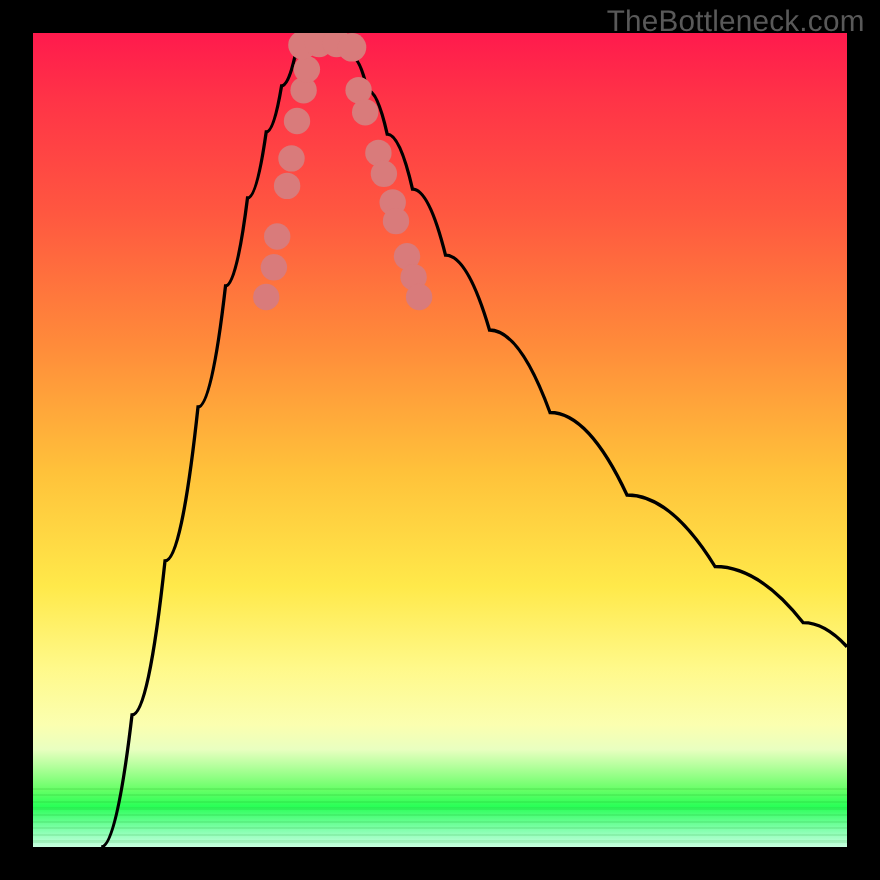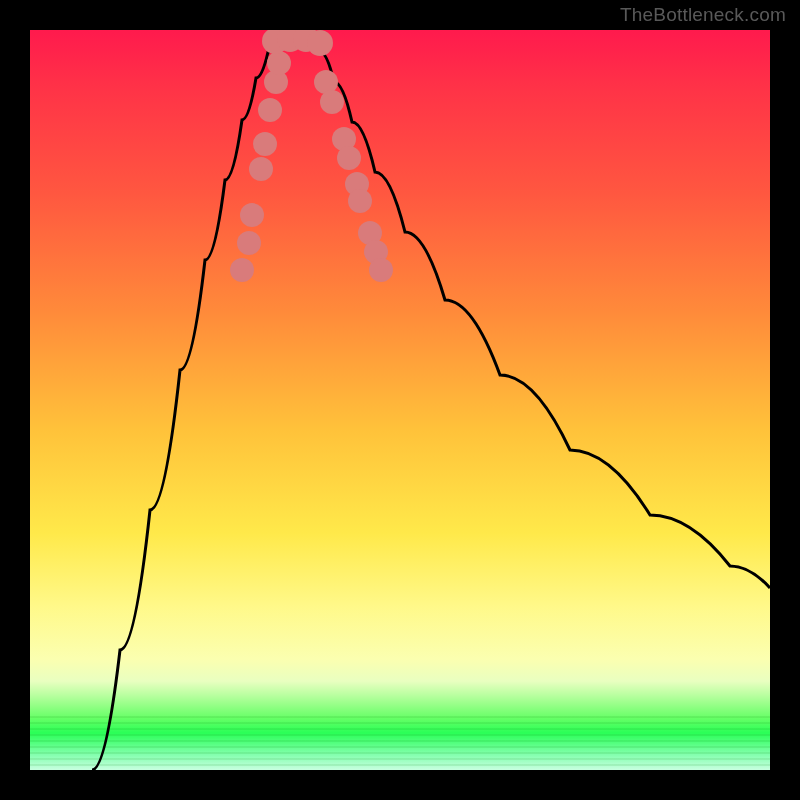--- a/index.html
+++ b/index.html
@@ -65,21 +65,21 @@
     top: 0;
     width: 100%;
     height: 100%;
     pointer-events: none;
   }
   .watermark {
     position: absolute;
     top: 4px;
     right: 14px;
     color: #595959;
-    font-size: 19px;
+    font-size: 27px;
     font-weight: 400;
     letter-spacing: 0.2px;
   }
 </style>
 </head>
 <body>
 
 <div class="watermark">TheBottleneck.com</div>
 
 <div class="frame">

